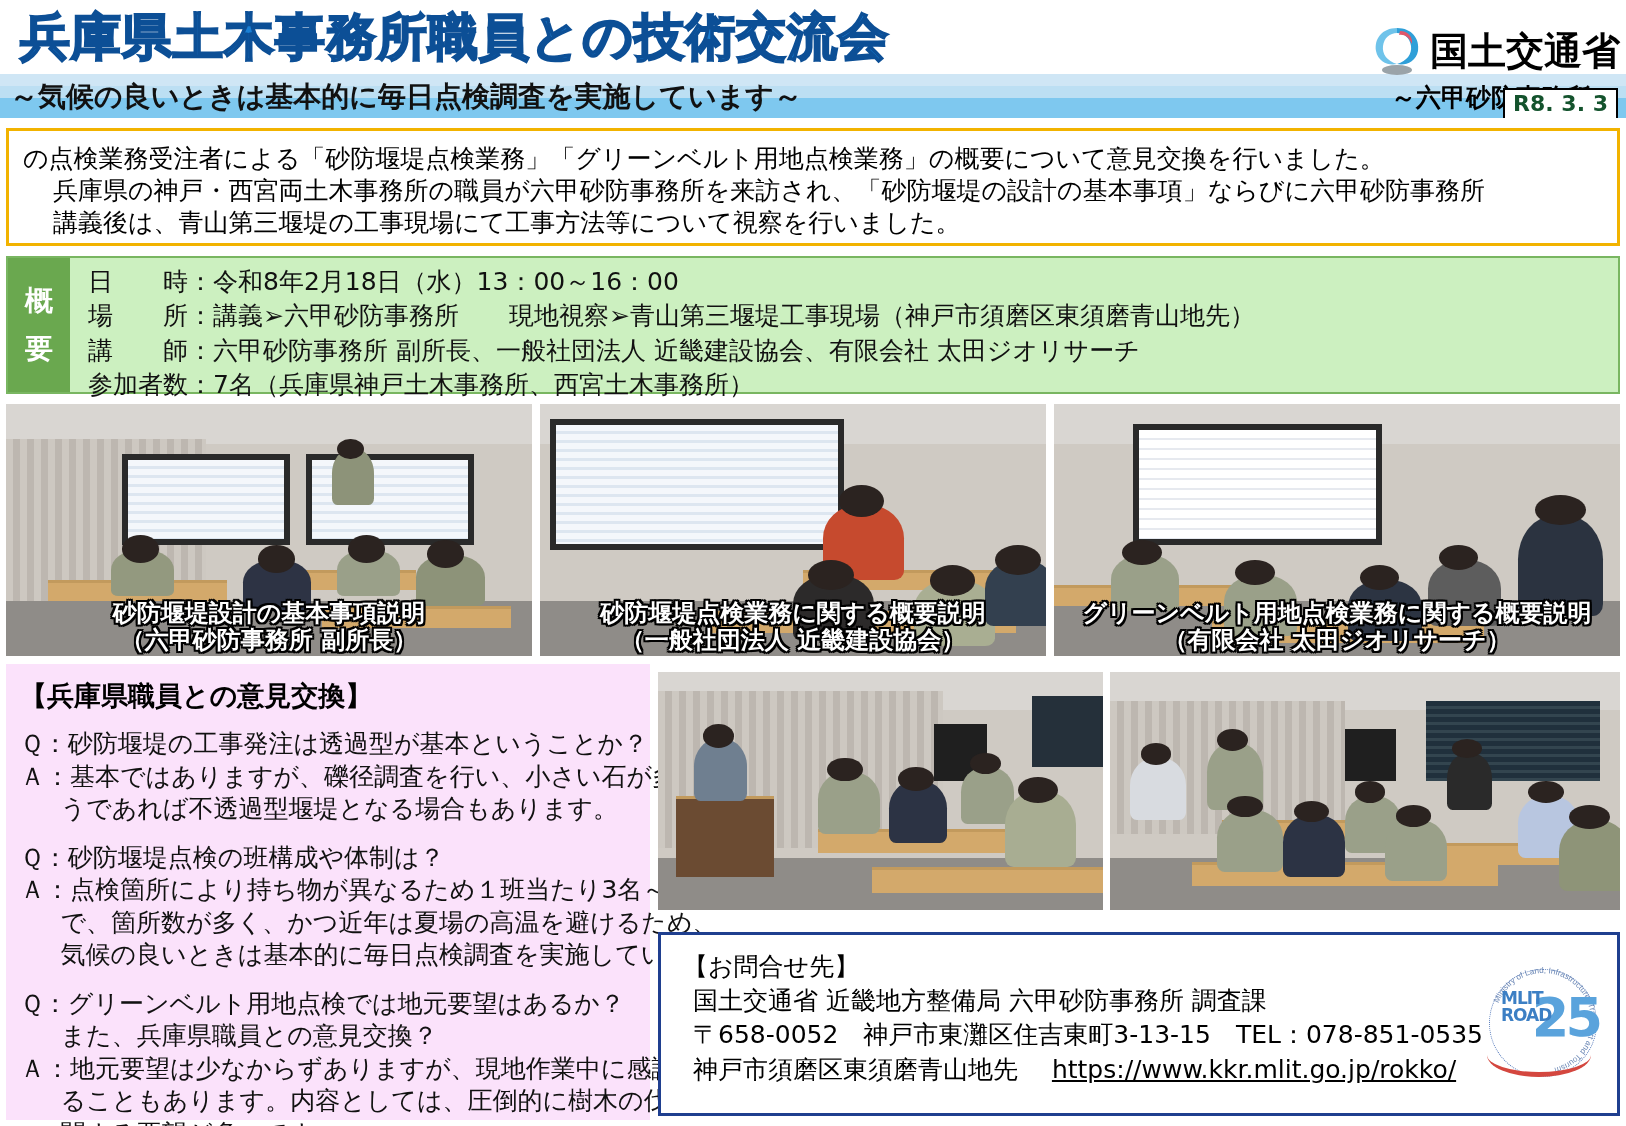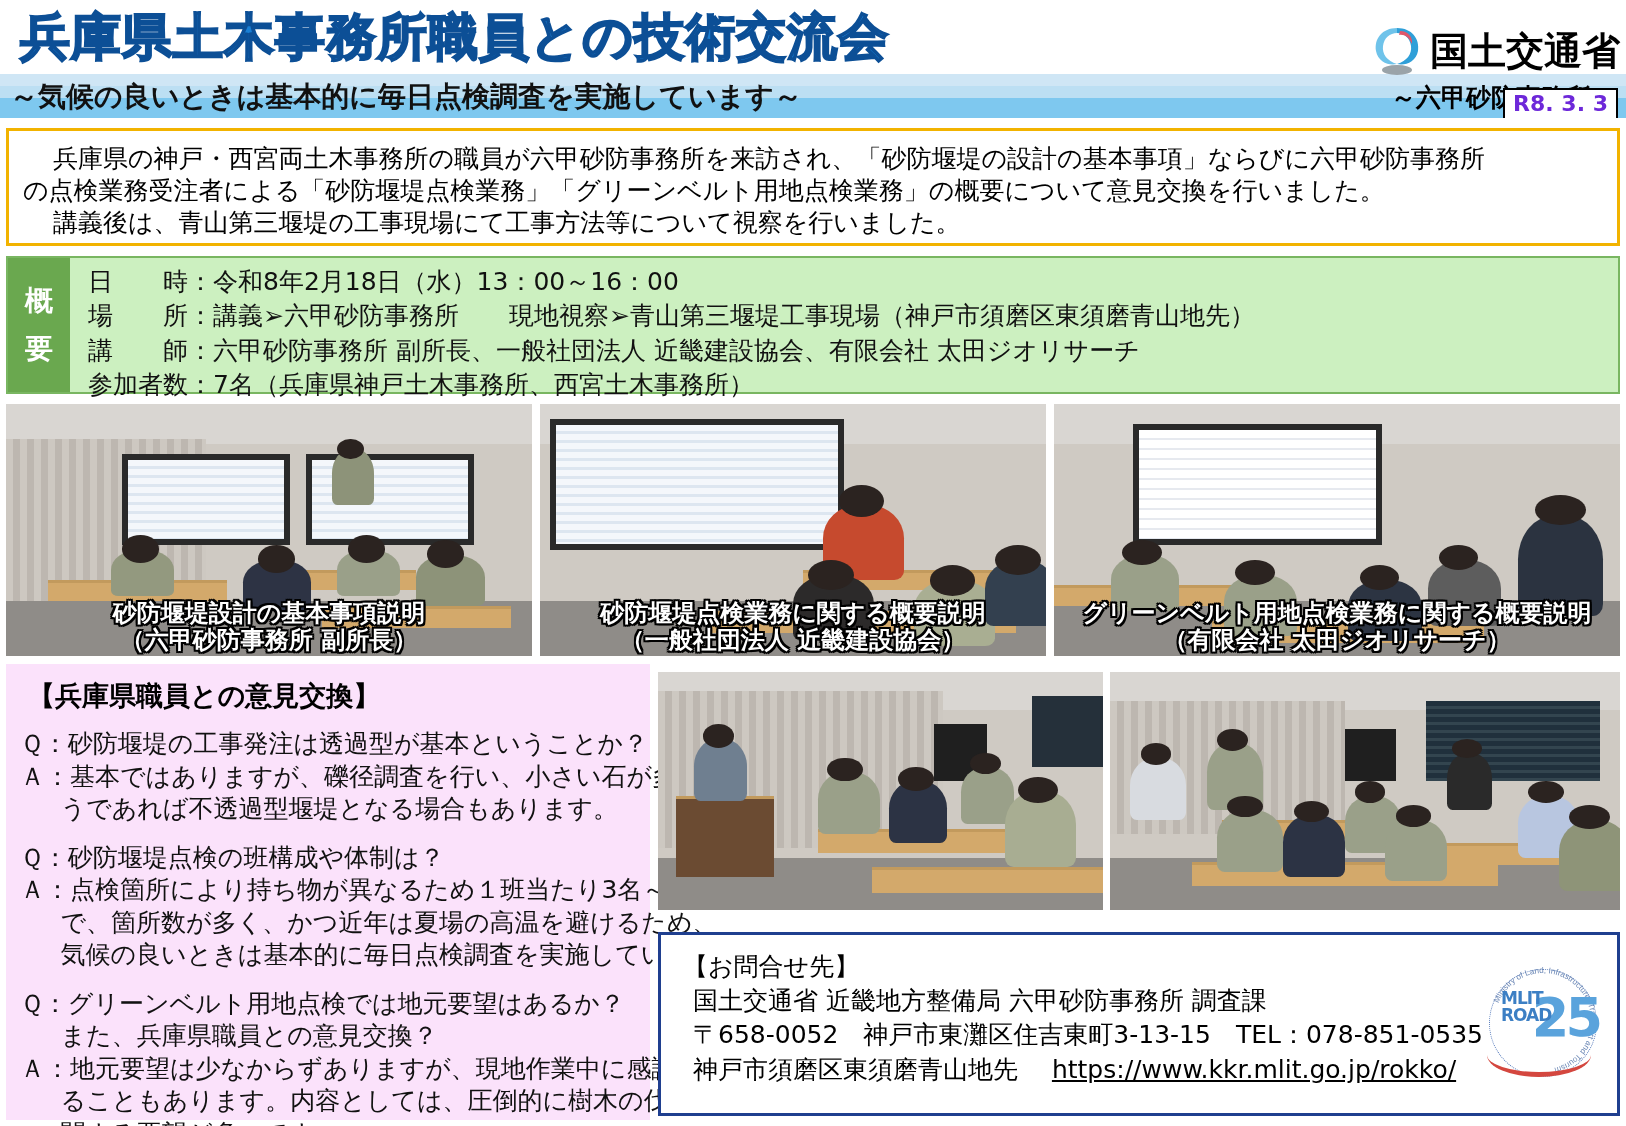--- a/index.html
+++ b/index.html
@@ -50,21 +50,21 @@
   .mlit-name {
     font-size:38px; font-weight:bold; color:#000; white-space:nowrap; line-height:1;
   }
   .office-name {
     text-align:right; font-size:25px; font-weight:bold; color:#000;
     white-space:nowrap; margin-top:1px; padding-right:4px;
   }
   .date-badge {
     position:absolute; right:8px; top:88px;
     border:2px solid #000; background:#fff;
-    font-size:22px; font-weight:bold; color:#6d28d9;
+    font-size:22px; font-weight:bold; color:#14532d;
     padding:0px 8px; line-height:1.25; white-space:nowrap;
   }
 
   
   .intro-box {
     position:absolute; left:6px; top:128px; width:1614px; height:118px;
     border:3px solid #f2b300; background:#ffffff;
     padding:12px 14px 0 14px;
   }
   .intro-line {
@@ -118,21 +118,21 @@
       -2px -2px 0 #000, 2px -2px 0 #000, -2px 2px 0 #000, 2px 2px 0 #000,
        0px -2px 0 #000, 0px  2px 0 #000, -2px 0px 0 #000, 2px 0px 0 #000;
     white-space:nowrap;
   }
 
   
   .qa-box {
     position:absolute; left:6px; top:664px; width:644px; height:456px;
     background:#fbe2fb; padding:14px 12px 0 14px;
   }
-  .qa-title { font-size:27px; font-weight:bold; color:#000; margin-bottom:14px; white-space:nowrap;margin-left:8px;}
+  .qa-title { font-size:27px; font-weight:bold; color:#000; margin-bottom:14px; white-space:nowrap;}
   .qa-group { margin-bottom:16px; }
   .qa-line { font-size:25px; color:#111; line-height:1.30; white-space:nowrap; }
   .qa-cont { padding-left:1.62em; }
 
   
   .photo-row2 { position:absolute; left:658px; top:672px; width:962px; height:238px; }
   .ph4 { position:absolute; left:0px;   top:0; width:445px; height:238px; overflow:hidden; background:#b9b4ae;}
   .ph5 { position:absolute; left:452px; top:0; width:510px; height:238px; overflow:hidden; background:#b9b4ae;}
 
   
@@ -195,22 +195,22 @@
         </span>
         <span class="mlit-name">国土交通省</span>
       </div>
       <div class="office-name">～六甲砂防事務所～</div>
     </div>
 
     <div class="date-badge">R8. 3. 3</div>
   </div>
 
   <div class="intro-box">
+    <div class="intro-line">の点検業務受注者による「砂防堰堤点検業務」「グリーンベルト用地点検業務」の概要について意見交換を行いました。</div>
     <div class="intro-line indent">兵庫県の神戸・西宮両土木事務所の職員が六甲砂防事務所を来訪され、「砂防堰堤の設計の基本事項」ならびに六甲砂防事務所</div>
-    <div class="intro-line">の点検業務受注者による「砂防堰堤点検業務」「グリーンベルト用地点検業務」の概要について意見交換を行いました。</div>
     <div class="intro-line indent">講義後は、青山第三堰堤の工事現場にて工事方法等について視察を行いました。</div>
   </div>
 
   <div class="summary-box">
     <div class="summary-tab">
       <span>概</span>
       <span>要</span>
     </div>
     <div class="summary-body">
       <div class="summary-line">日　　時：令和8年2月18日（水）13：00～16：00</div>

